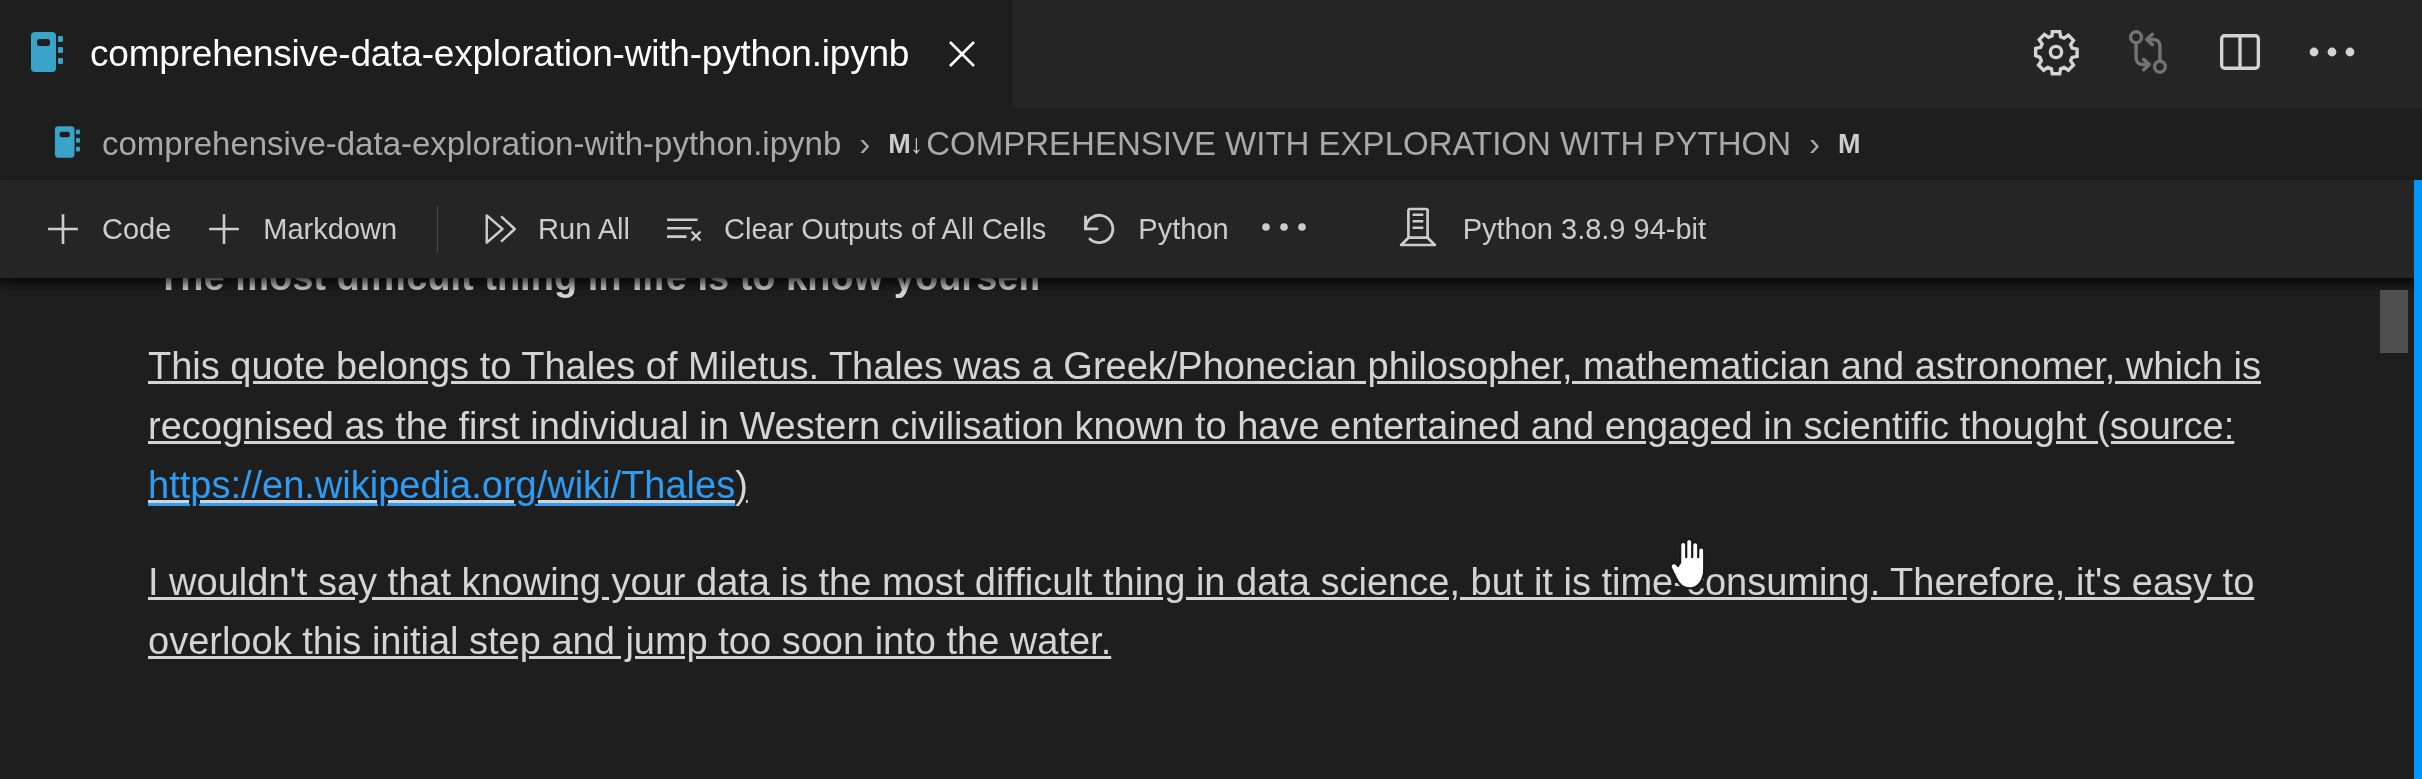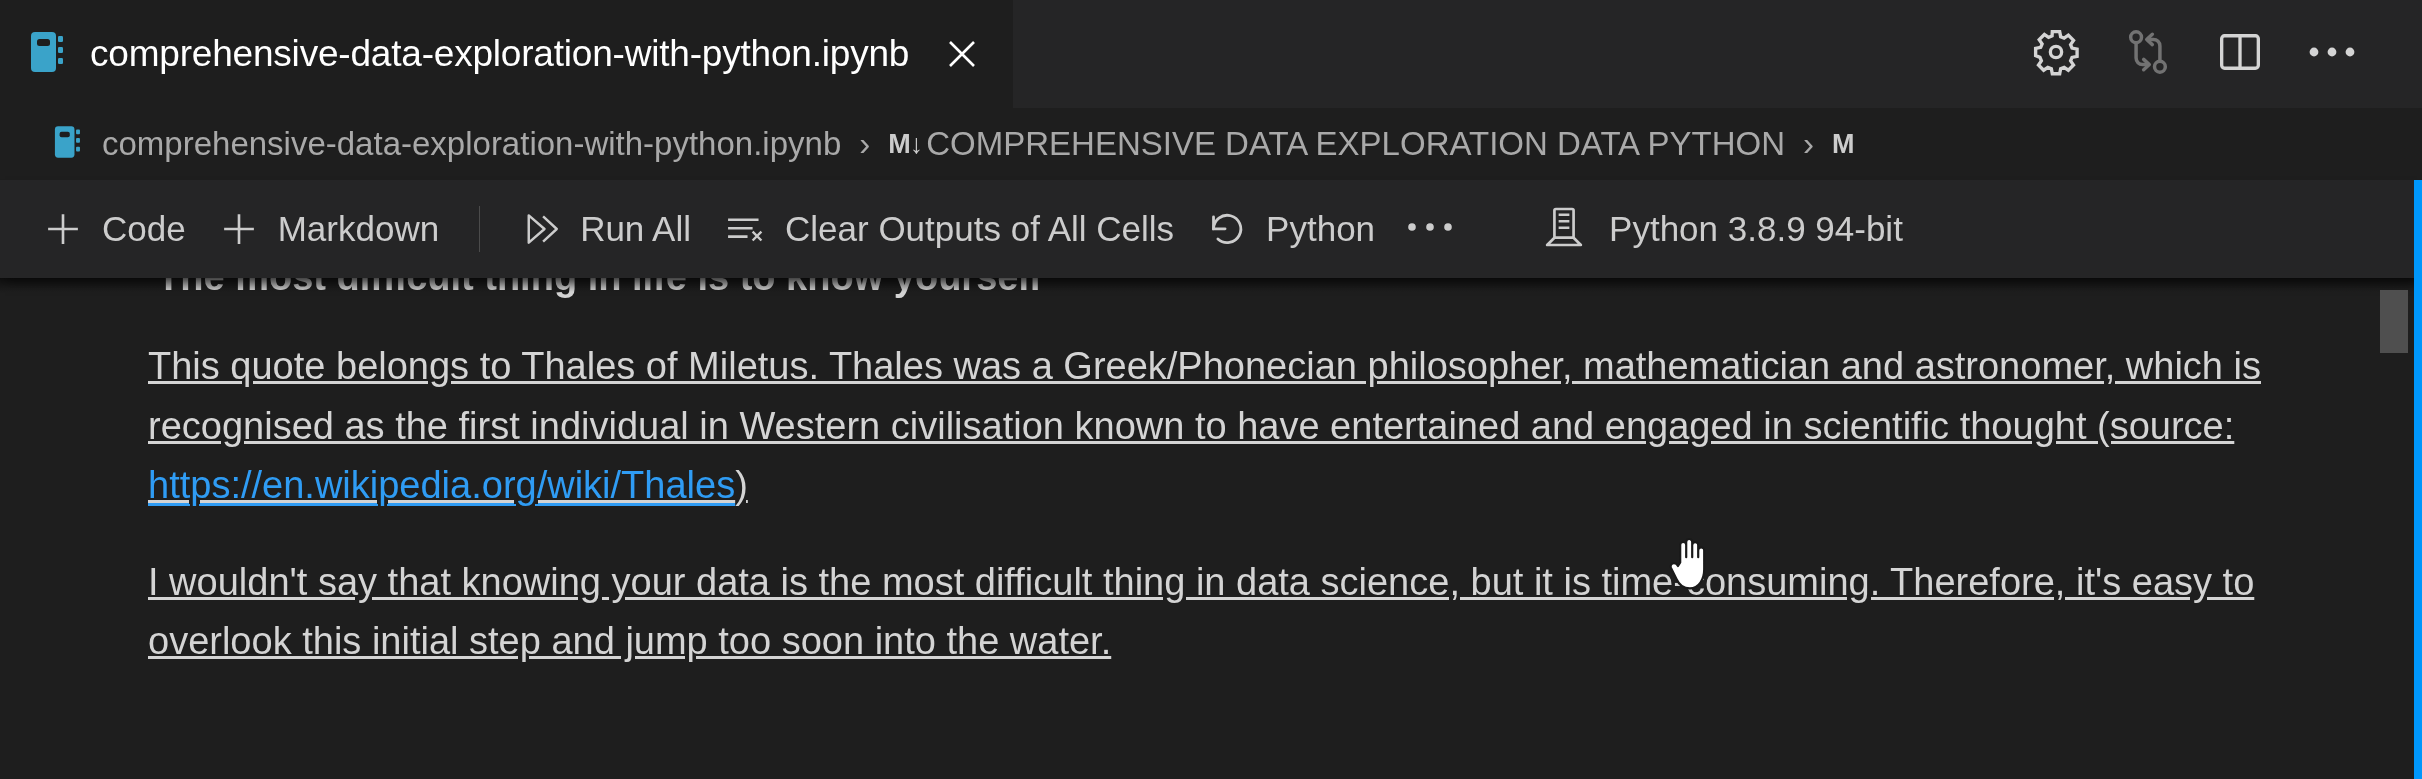--- a/index.html
+++ b/index.html
@@ -128,21 +128,21 @@
     cursor: pointer;
     border-radius: 3px;
     flex: 0 0 auto;
   }
   .tb-btn .tb-ico {
     display: flex; align-items: center; justify-content: center;
     margin-right: 18px;
     flex: 0 0 auto;
   }
   .tb-label {
-    font-size: 35px;
+    font-size: 29px;
     color: #cccccc;
     white-space: nowrap;
   }
   .tb-divider {
     width: 1px; height: 46px;
     background: #4b4b4b;
     margin: 0 24px;
     flex: 0 0 auto;
   }
   .tb-more {
@@ -332,21 +332,21 @@
           <rect x="28" y="29" width="5" height="6" rx="1.2" fill="#3aa3c9"></rect>
         </svg>
       </span>
       <span class="crumb-text">comprehensive-data-exploration-with-python.ipynb</span>
     </span>
 
     <span class="crumb-sep">›</span>
 
     <span class="crumb">
       <span class="md-badge">M↓</span>
-      <span class="crumb-text">COMPREHENSIVE DATA EXPLORATION DATA PYTHON</span>
+      <span class="crumb-text">COMPREHENSIVE WITH EXPLORATION WITH PYTHON</span>
     </span>
 
     <span class="crumb-sep">›</span>
 
     <span class="md-badge">M</span>
   </div>
 
   <div class="nbtoolbar">
 
     <div class="tb-btn">

